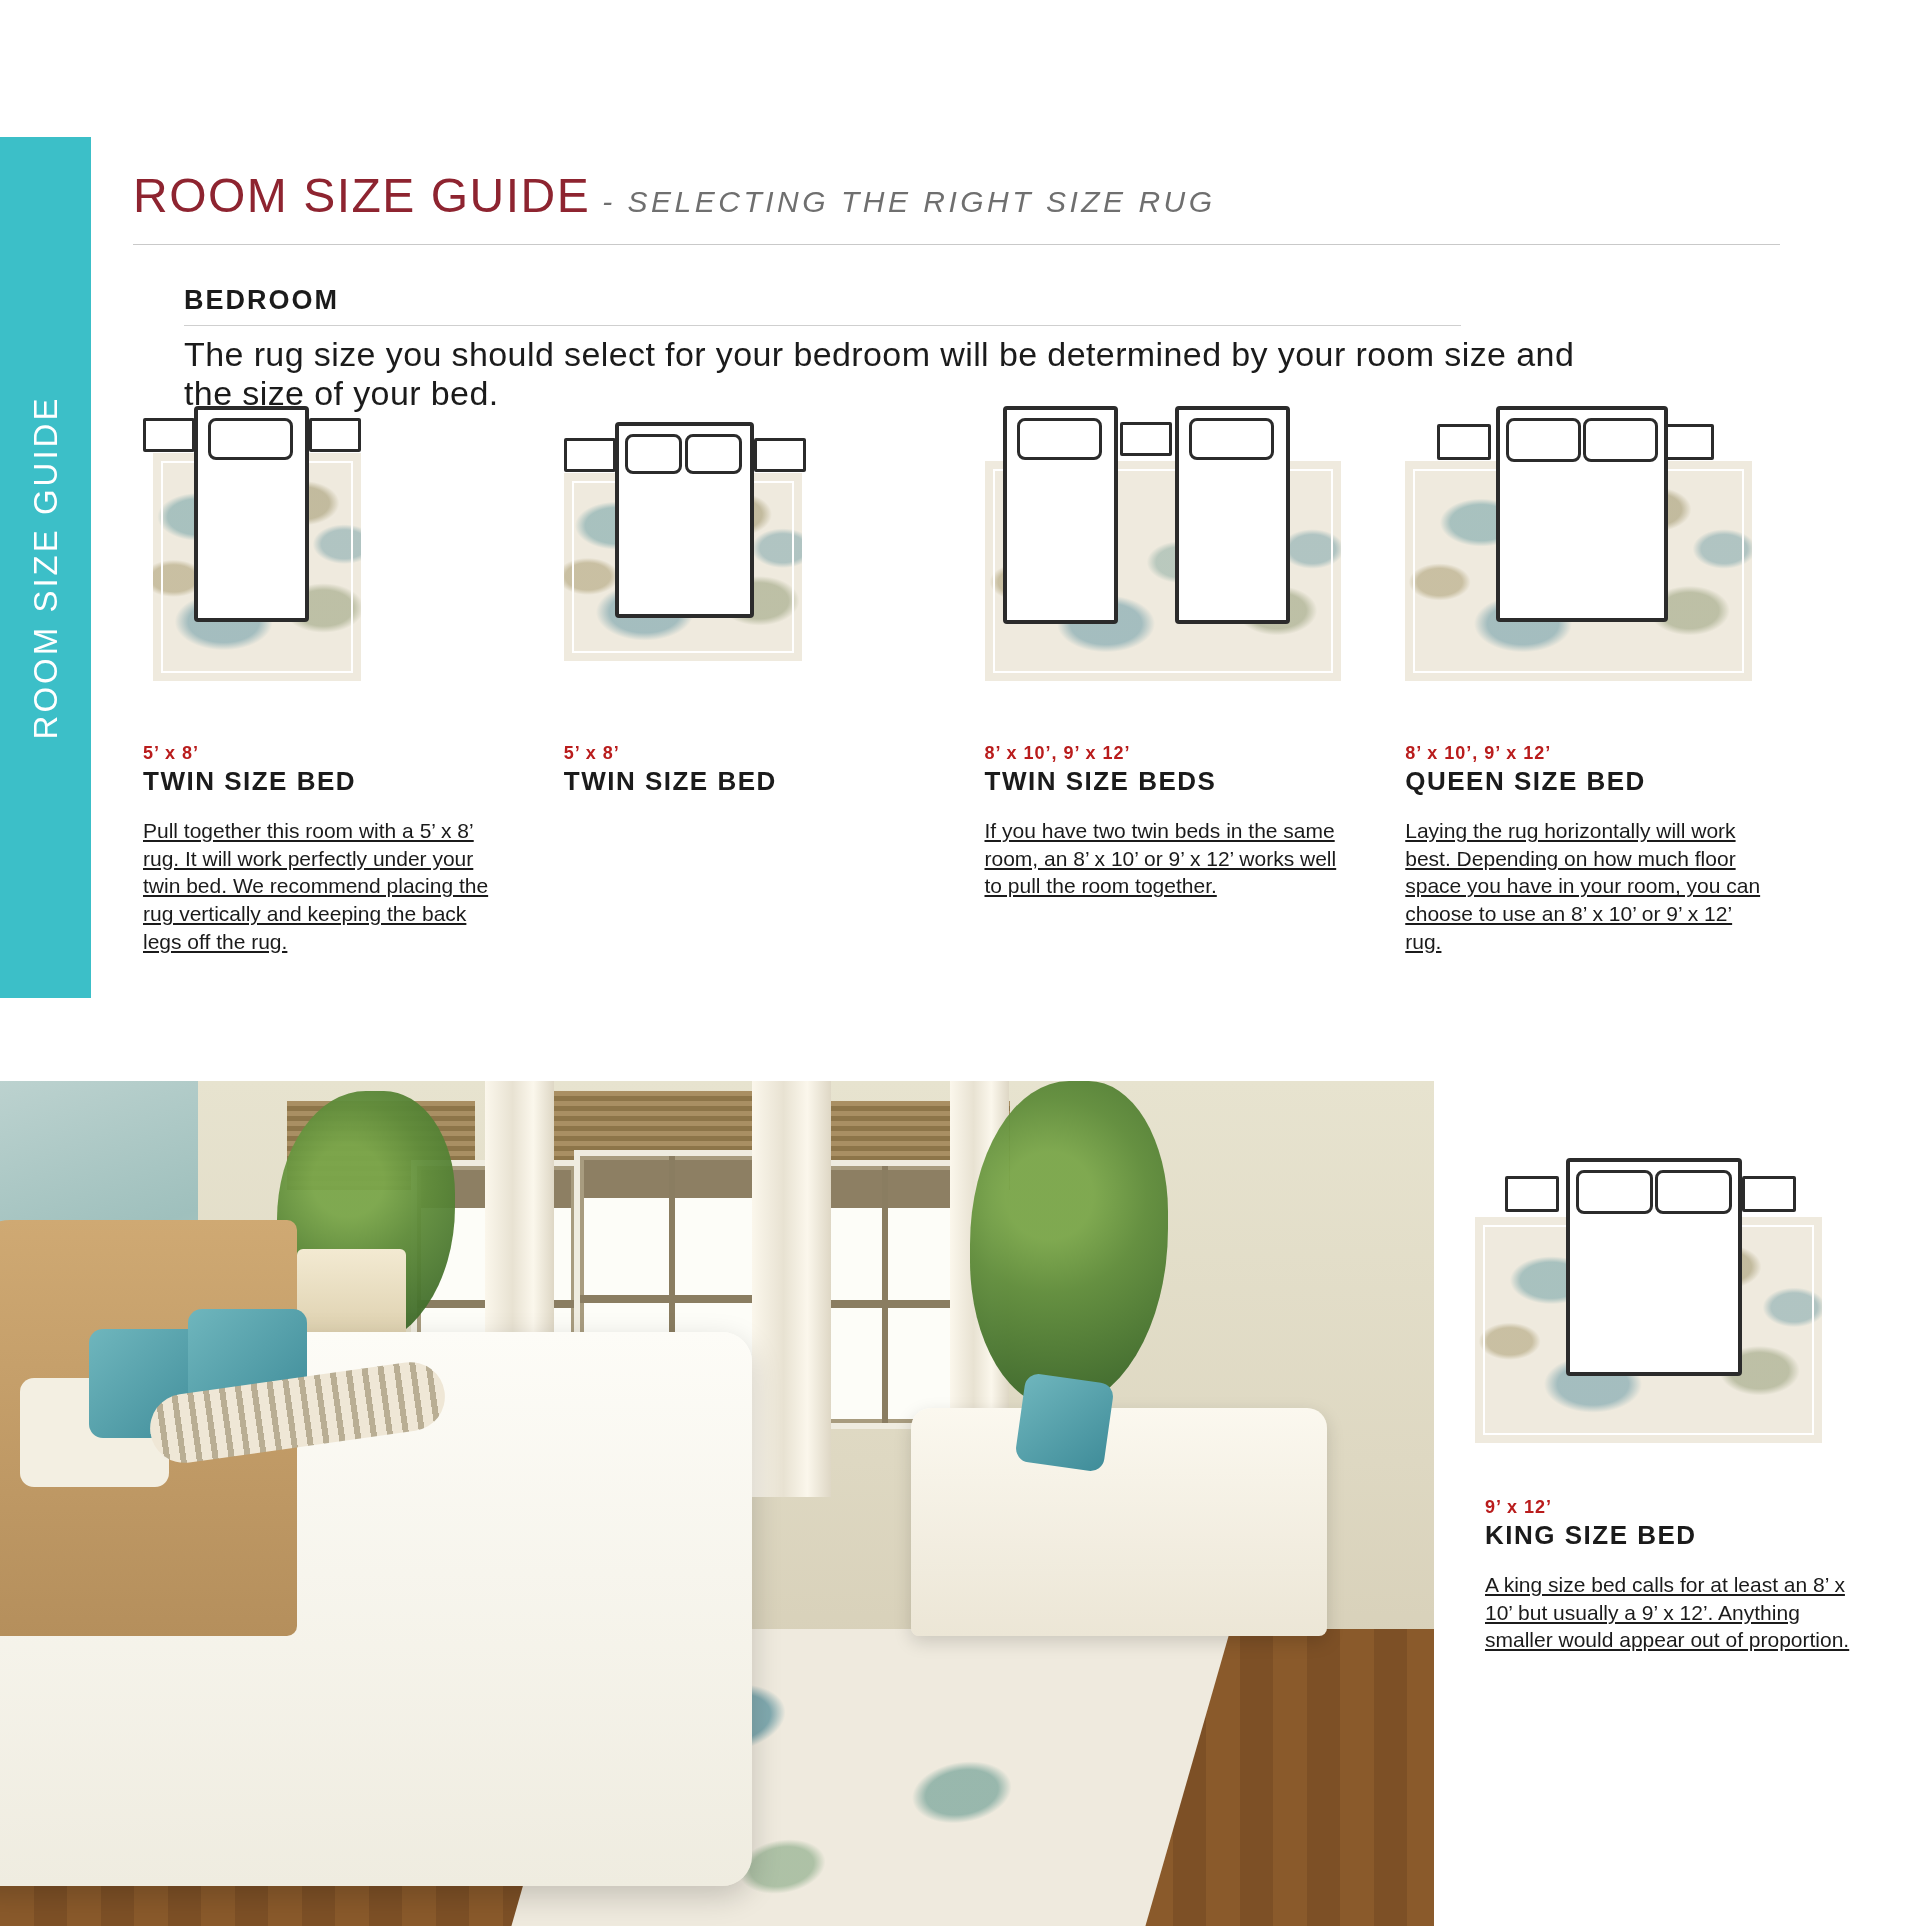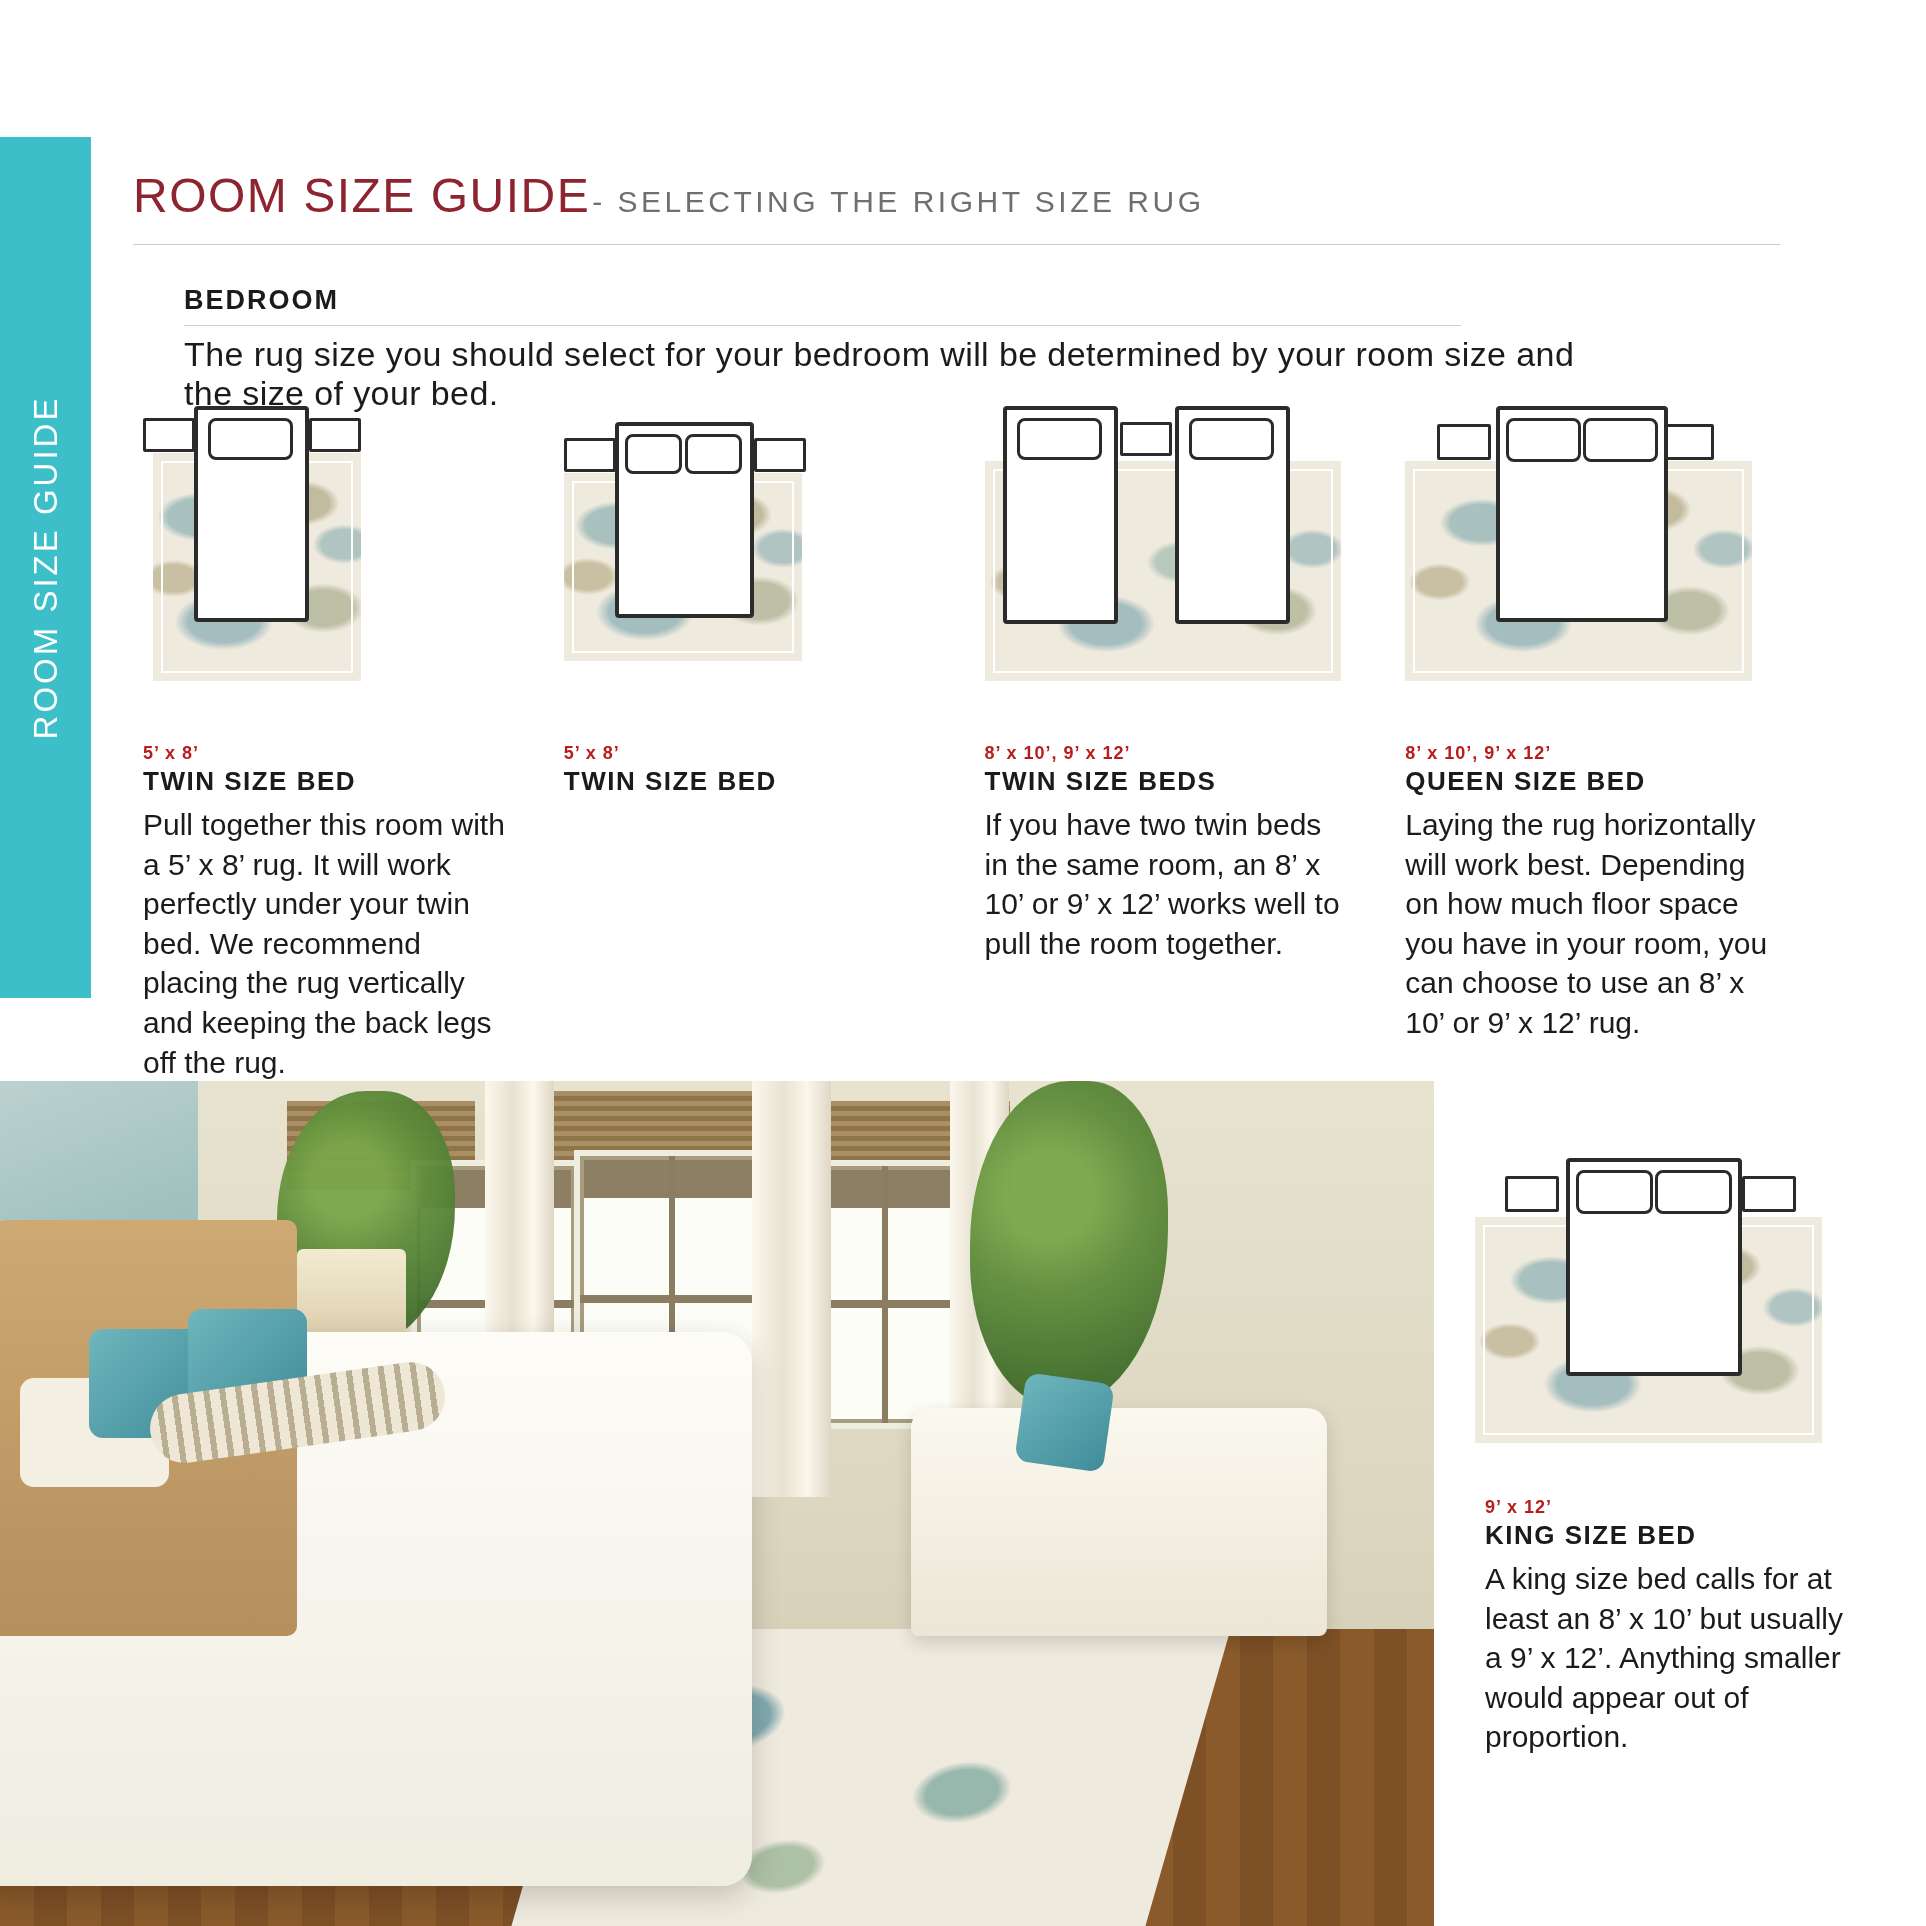--- a/index.html
+++ b/index.html
@@ -58,21 +58,22 @@
   .title-main {
     color: #8e2430;
     font-size: 48px;
     letter-spacing: 1.5px;
     font-weight: normal;
   }
   .title-sub {
     color: #6f6f6f;
     font-size: 30px;
     letter-spacing: 3.5px;
-    margin-left: 2px;
+    margin-left: 12px;
+    font-style: italic;
   }
   .header-rule {
     position: absolute;
     left: 133px;
     top: 244px;
     width: 1647px;
     height: 1px;
     background: #c9c9c9;
   }
 
@@ -168,24 +169,25 @@
   }
   .cap-name {
     color: #1b1b1b;
     font-size: 26px;
     font-weight: bold;
     letter-spacing: 1.5px;
     margin-top: 2px;
   }
   .cap-desc {
     color: #1b1b1b;
-    font-size: 30px;
+    font-size: 21px;
     line-height: 1.32;
-    margin-top: 8px;
+    margin-top: 20px;
     width: 366px;
+    text-decoration: underline;
   }
 
   
   .photo {
     position: absolute;
     left: 0;
     top: 1081px;
     width: 1434px;
     height: 845px;
     overflow: hidden;

